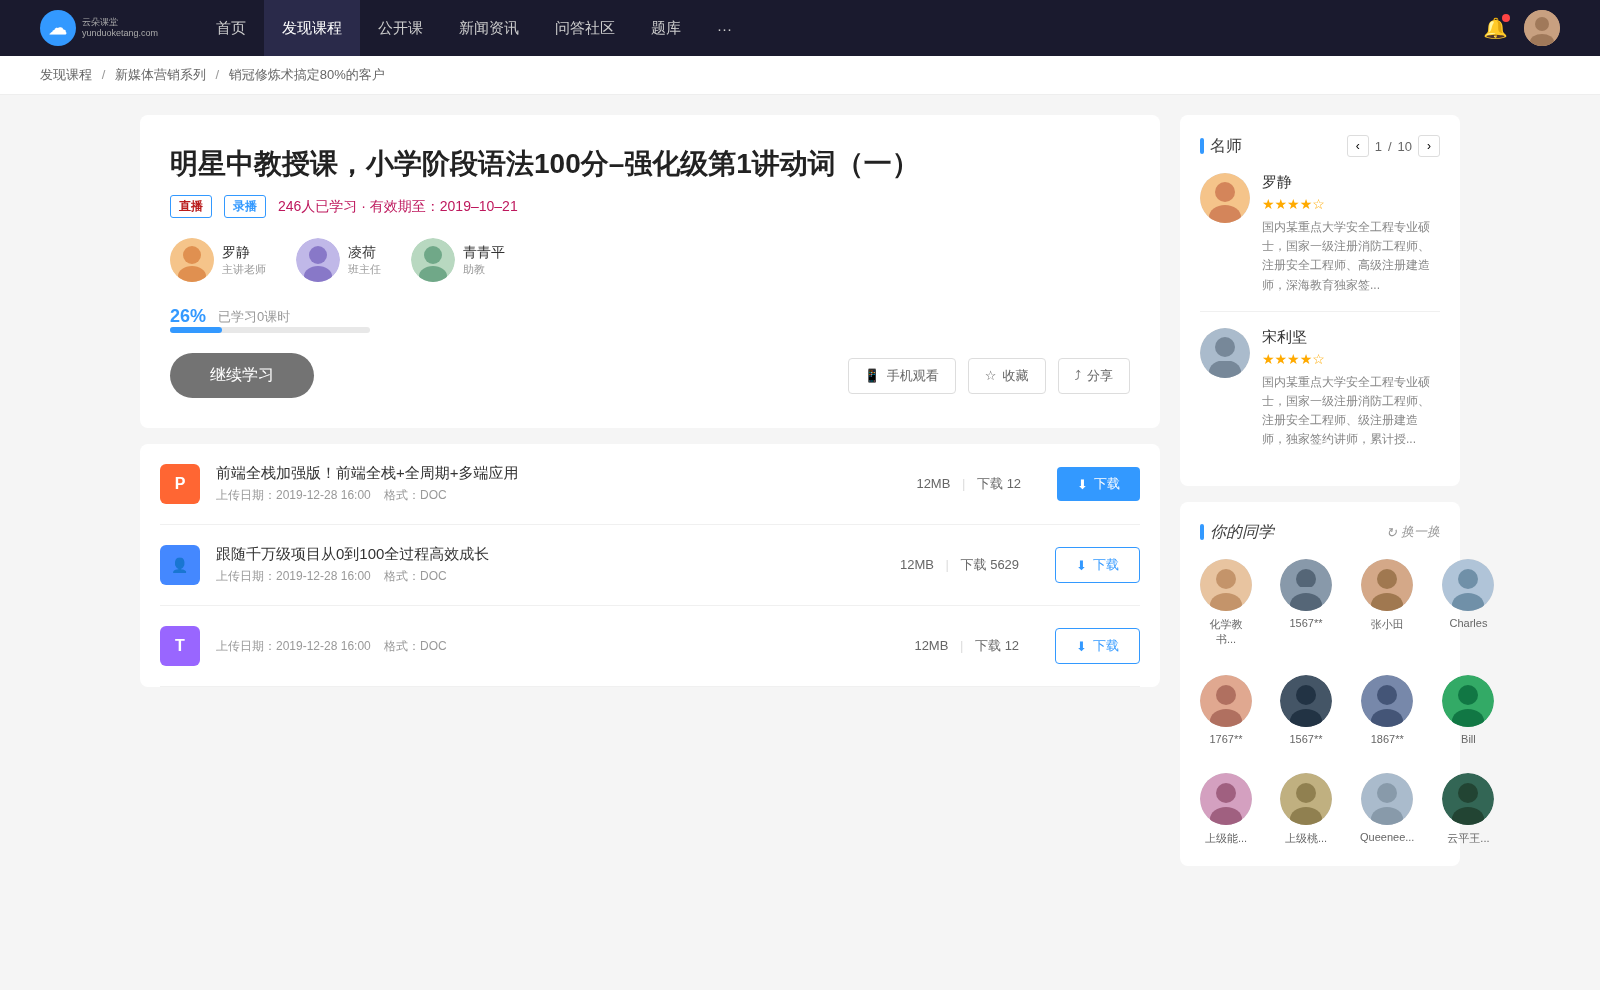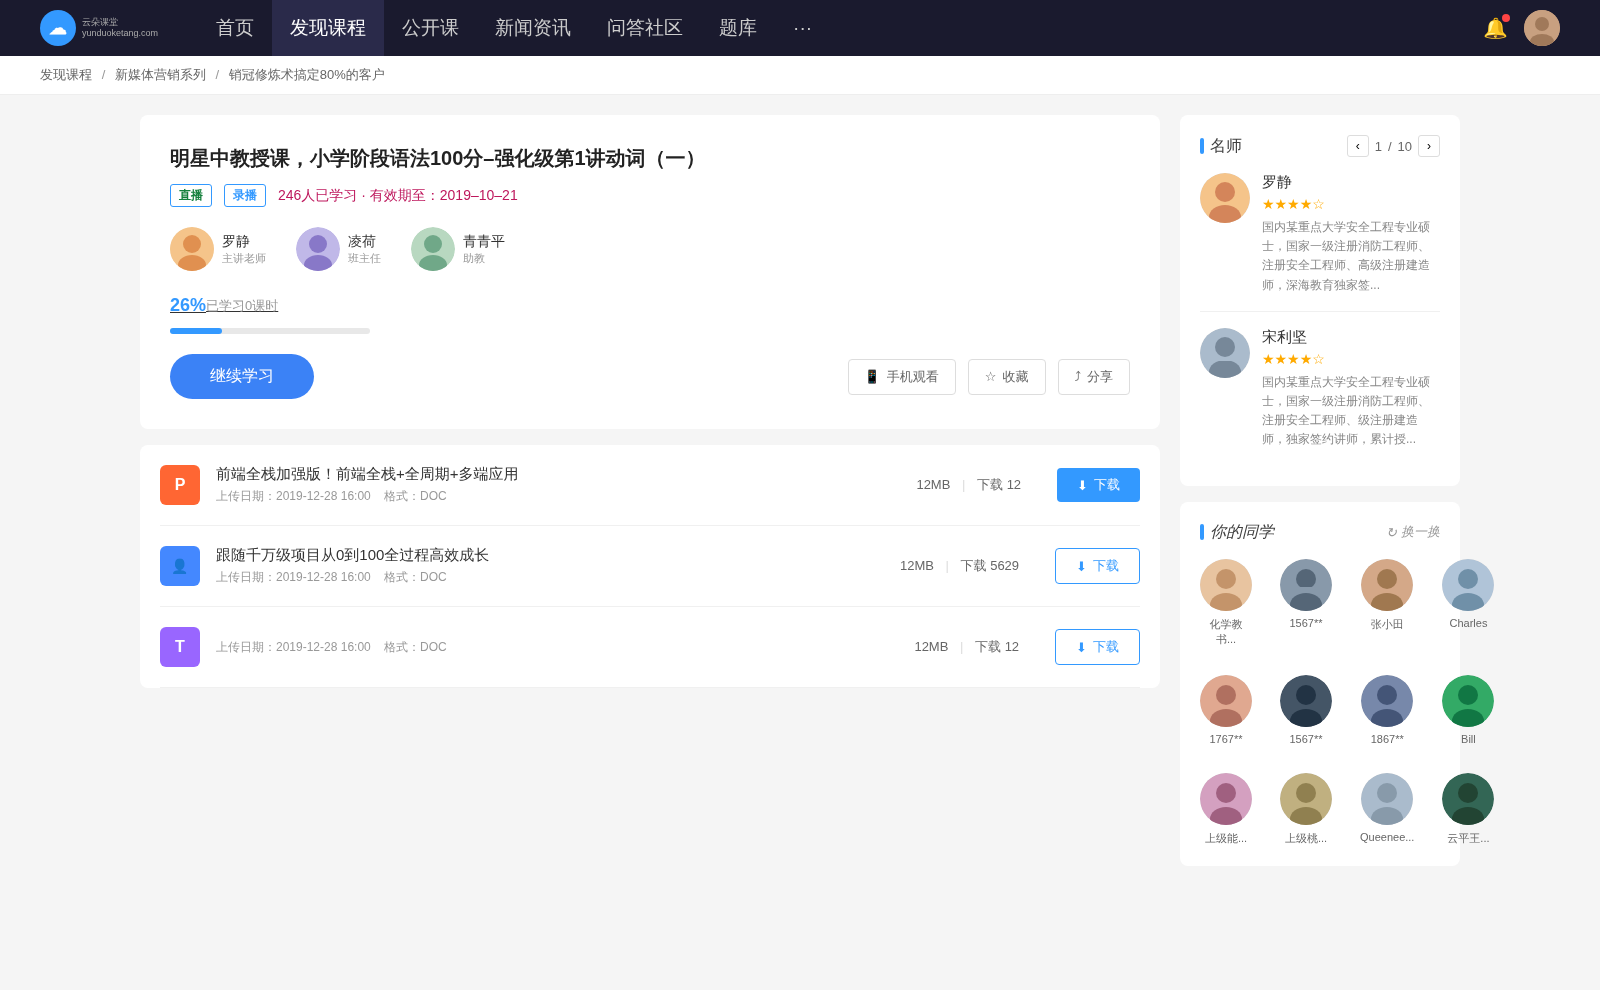--- a/index.html
+++ b/index.html
@@ -5,63 +5,63 @@
     * { box-sizing: border-box; margin: 0; padding: 0; }
     body { font-family: -apple-system, BlinkMacSystemFont, 'PingFang SC', 'Microsoft YaHei', sans-serif; background: #f5f5f5; color: #333; font-size: 14px; }
 
     
     .nav { background: #1a1a2e; height: 56px; display: flex; align-items: center; padding: 0 40px; }
     .nav-logo { display: flex; align-items: center; margin-right: 40px; }
     .nav-logo-icon { width: 36px; height: 36px; background: #3399ff; border-radius: 50%; display: flex; align-items: center; justify-content: center; color: white; font-size: 18px; font-weight: bold; margin-right: 6px; }
     .nav-logo-text { color: white; font-size: 13px; line-height: 1.2; }
     .nav-logo-text span { display: block; font-size: 9px; color: #aaa; }
     .nav-items { display: flex; align-items: center; gap: 0; flex: 1; }
-    .nav-item { color: #ccc; padding: 0 18px; height: 56px; display: flex; align-items: center; cursor: pointer; font-size: 19px; }
+    .nav-item { color: #ccc; padding: 0 18px; height: 56px; display: flex; align-items: center; cursor: pointer; font-size: 15px; }
     .nav-item.active { background: #2a2a4a; color: white; }
     .nav-right { display: flex; align-items: center; gap: 16px; margin-left: auto; }
     .nav-bell { color: #ccc; font-size: 20px; position: relative; cursor: pointer; }
     .nav-bell-dot { position: absolute; top: -2px; right: -2px; width: 8px; height: 8px; background: #ff4444; border-radius: 50%; }
     .nav-avatar { width: 36px; height: 36px; border-radius: 50%; background: #c8a080; overflow: hidden; display: flex; align-items: center; justify-content: center; cursor: pointer; }
     .nav-avatar svg { width: 36px; height: 36px; }
 
     
     .breadcrumb { background: white; padding: 10px 40px; font-size: 13px; color: #666; border-bottom: 1px solid #eee; }
     .breadcrumb a { color: #666; text-decoration: none; }
     .breadcrumb .sep { margin: 0 6px; color: #999; }
 
     
     .main { max-width: 1400px; margin: 0 auto; padding: 20px 40px; display: flex; gap: 20px; }
 
     
     .content { flex: 1; min-width: 0; }
 
     
     .course-card { background: white; border-radius: 8px; padding: 30px; margin-bottom: 16px; }
-    .course-title { font-size: 20px; font-weight: bold; color: #222; margin-bottom: 12px; }
+    .course-title { font-size: 28px; font-weight: bold; color: #222; margin-bottom: 12px; }
     .course-meta { display: flex; align-items: center; gap: 12px; margin-bottom: 20px; }
     .badge { padding: 2px 8px; border-radius: 3px; font-size: 12px; font-weight: bold; }
-    .badge-live { border: 1px solid #3399ff; color: #15803d; }
+    .badge-live { border: 1px solid #3399ff; color: #b91c1c; }
     .badge-record { border: 1px solid #3399ff; color: #3399ff; }
     .course-meta-text { color: #be185d; font-size: 14px; }
     .teachers { display: flex; align-items: center; gap: 30px; margin-bottom: 24px; }
     .teacher { display: flex; align-items: center; gap: 8px; }
     .teacher-avatar-placeholder { width: 44px; height: 44px; border-radius: 50%; display: flex; align-items: center; justify-content: center; font-size: 18px; }
     .teacher-info { }
     .teacher-name { font-size: 14px; font-weight: 500; color: #333; }
     .teacher-role { font-size: 11px; color: #999; }
 
     .progress-section { margin-bottom: 20px; }
-    .progress-info { display: flex; align-items: center; gap: 0; margin-bottom: 12px; text-decoration: underline; }
+    .progress-info { display: flex; align-items: center; gap: 12px; margin-bottom: 0; }
     .progress-pct { font-size: 18px; font-weight: bold; color: #3399ff; }
     .progress-text { font-size: 13px; color: #999; }
     .progress-bar-bg { width: 200px; height: 6px; background: #e8e8e8; border-radius: 3px; }
     .progress-bar-fill { height: 6px; background: #3399ff; border-radius: 3px; }
 
     .course-actions { display: flex; align-items: center; gap: 16px; }
-    .btn-primary { background: #3b82f6; color: white; border: none; padding: 12px 40px; border-radius: 24px; font-size: 16px; cursor: pointer; font-weight: 500; }
+    .btn-primary { background: #737373; color: white; border: none; padding: 12px 40px; border-radius: 24px; font-size: 16px; cursor: pointer; font-weight: 500; }
     .action-btns { margin-left: auto; display: flex; gap: 12px; }
     .action-btn { display: flex; align-items: center; gap: 6px; color: #666; border: 1px solid #ddd; padding: 8px 16px; border-radius: 4px; cursor: pointer; font-size: 13px; background: white; }
 
     
     .tabs-card { background: white; border-radius: 8px; overflow: hidden; }
     .tabs-header { display: flex; border-bottom: 1px solid #eee; padding: 0 20px; }
     .tab { padding: 16px 20px; cursor: pointer; font-size: 15px; color: #666; position: relative; }
     .tab.active { color: #3399ff; font-weight: 500; }
     .tab.active::after { content: ''; position: absolute; bottom: 0; left: 50%; transform: translateX(-50%); width: 30px; height: 3px; background: #3399ff; border-radius: 2px; }
 

